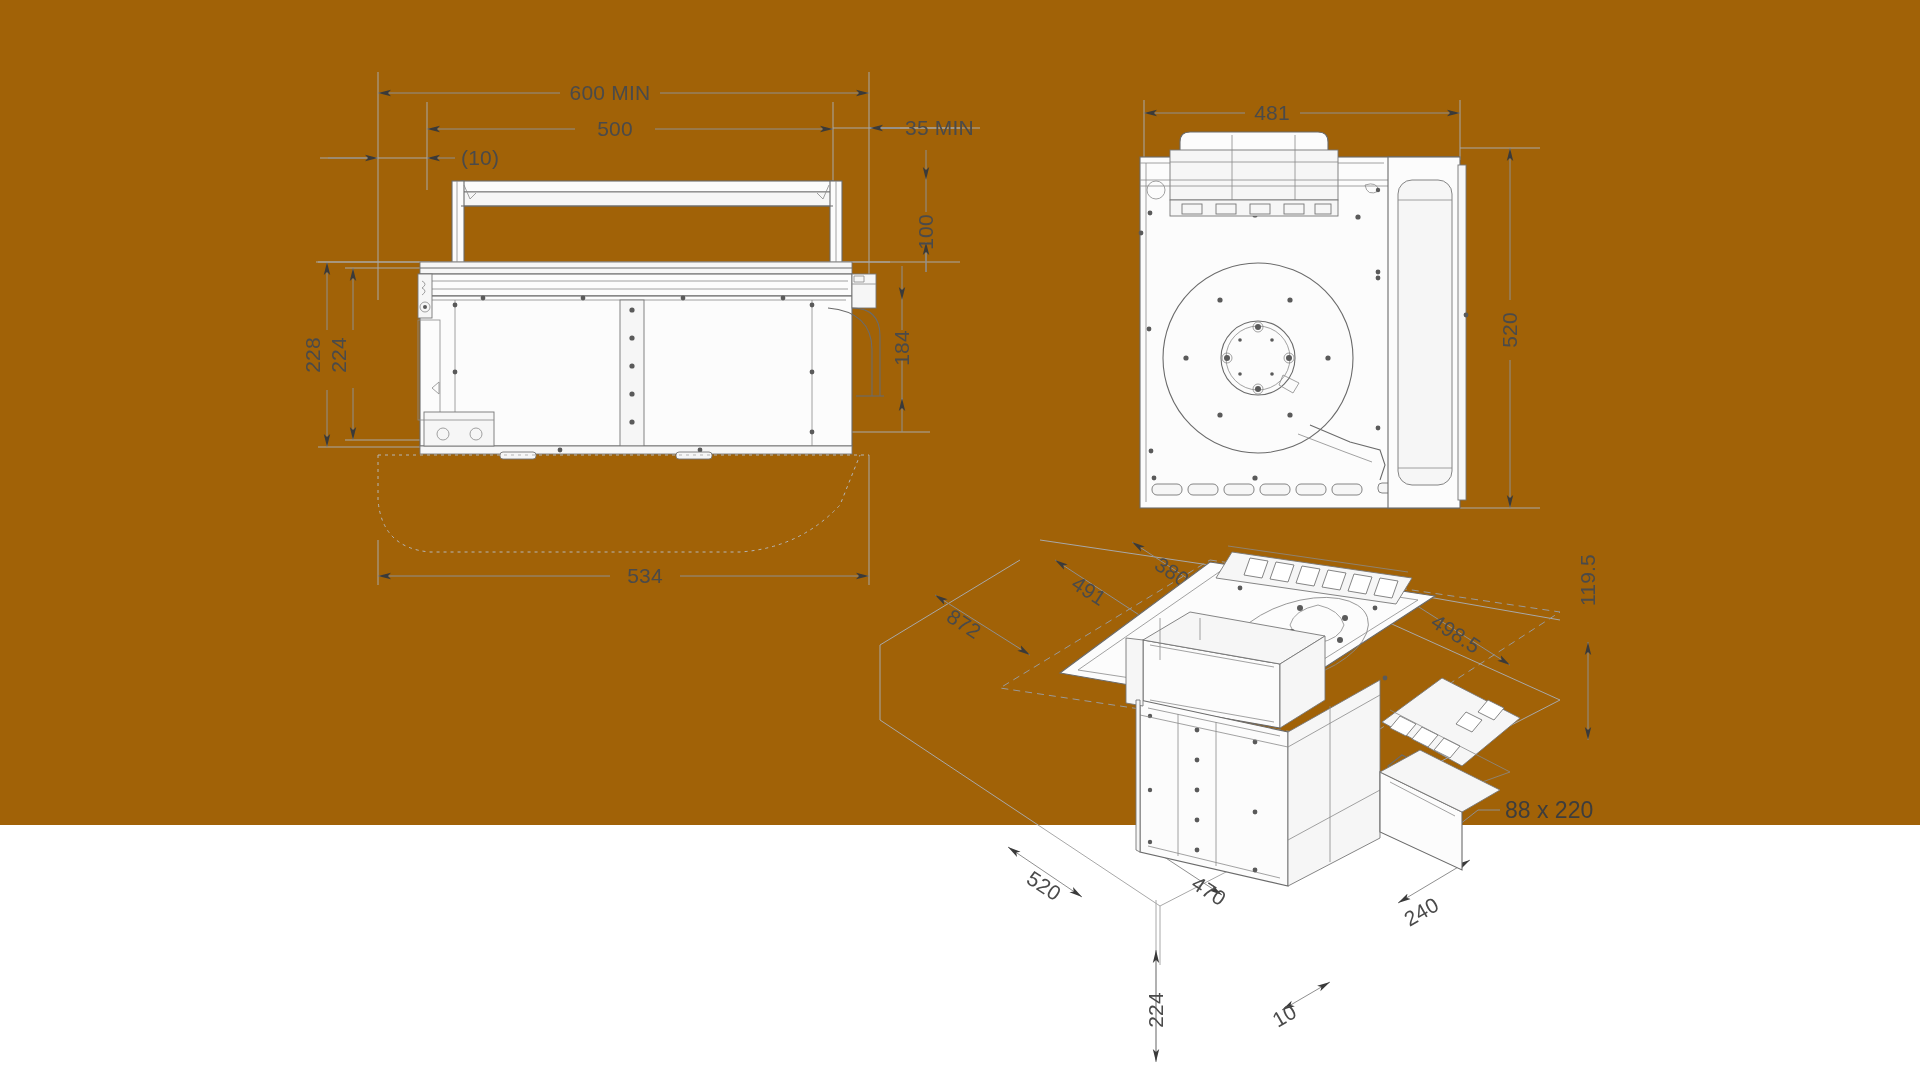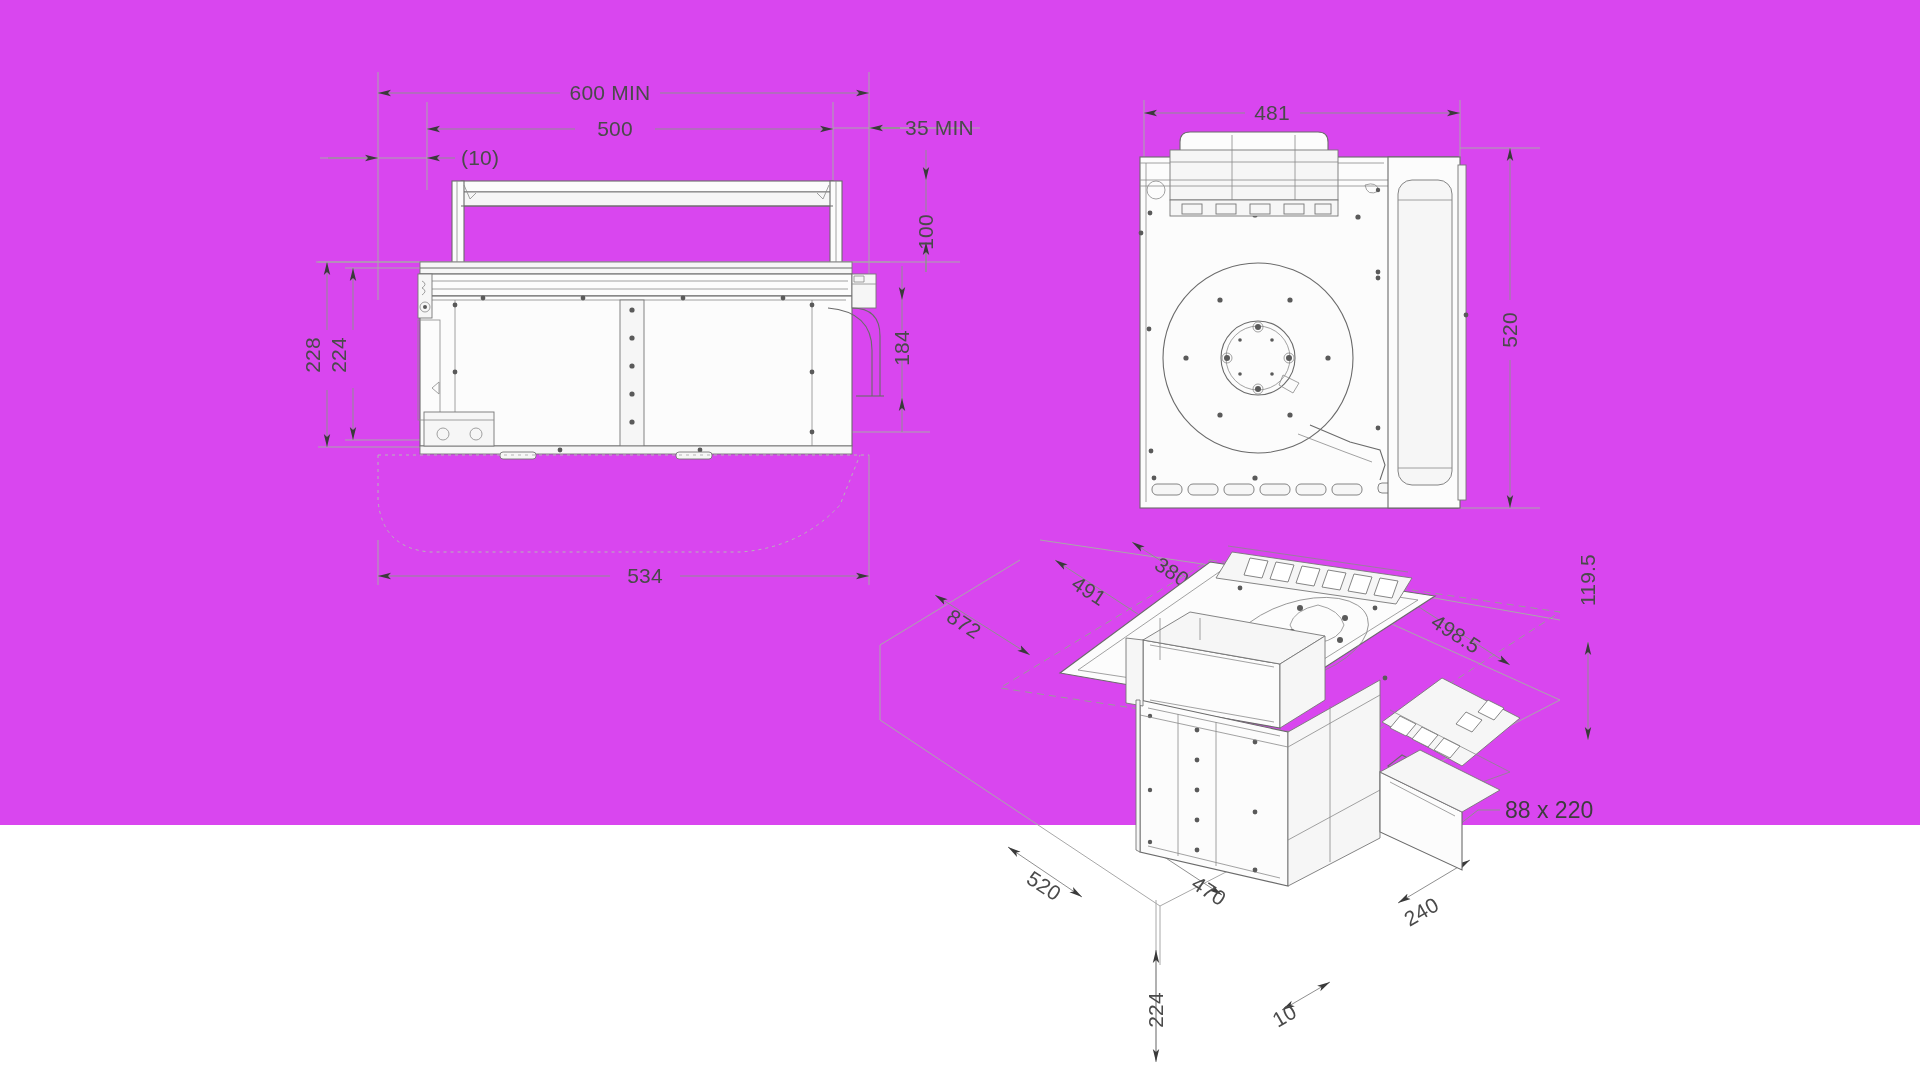--- a/index.html
+++ b/index.html
@@ -9,21 +9,21 @@
     background: #ffffff;
     width: 1920px;
     height: 1079px;
     overflow: hidden;
     font-family: "Liberation Sans", sans-serif;
   }
   #sheet {
     position: relative;
     width: 1920px;
     height: 825px;
-    background: #d946ef;
+    background: #a16207;
   }
   svg#drawing {
     position: absolute;
     left: 0; top: 0;
     width: 1920px;
     height: 1079px;
   }
   .dim-text {
     font-family: "Liberation Sans", sans-serif;
     font-size: 21px;

